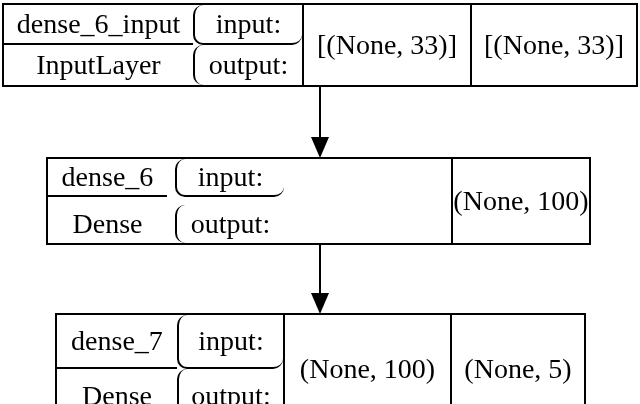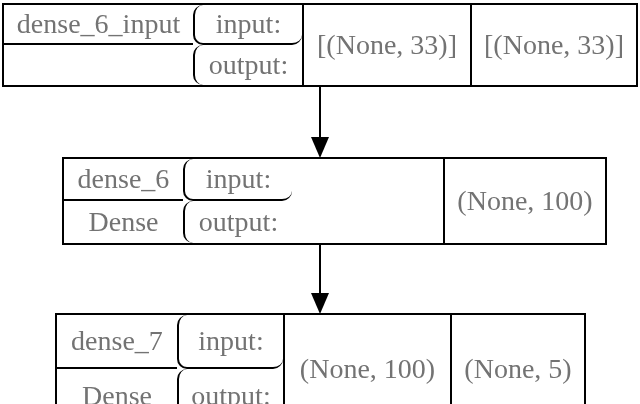--- a/index.html
+++ b/index.html
@@ -7,21 +7,21 @@
   body {
     width: 640px; height: 404px;
     background: #ffffff;
   }
   .canvas {
     position: relative;
     width: 640px; height: 404px;
     background: #ffffff;
     font-family: "Liberation Serif", "DejaVu Serif", serif;
     font-size: 28px;
-    color: #737373;
+    color: #000000;
     overflow: hidden;
   }
   .node {
     position: absolute;
     display: grid;
     grid-template-rows: 1fr 1fr;
     border: 2px solid #000000;
     background: #ffffff;
   }
   .cell {
@@ -53,32 +53,33 @@
     border-top: 21px solid #000000;
   }
 </style>
 </head>
 <body>
 
 <div class="canvas">
 
   <div class="node" style="left:2px; top:3px; width:636px; height:84px; grid-template-columns:189px 109px 168px 1fr;">
     <div class="cell r1 c1">dense_6_input</div>
+    <div class="cell r2 c1">InputLayer</div>
     <div class="cell r1 c2">input:</div>
     <div class="cell r2 c2">output:</div>
     <div class="cell span2 c3">[(None, 33)]</div>
     <div class="cell span2 c4">[(None, 33)]</div>
   </div>
 
   <div>
     <div class="edge-line" style="left:319px; top:87px; height:51px;"></div>
     <div class="edge-head" style="left:311px; top:137px;"></div>
   </div>
 
-  <div class="node" style="left:62px; top:157px; width:545px; height:88px; grid-template-columns:119px 109px 151px 1fr;">
+  <div class="node" style="left:46px; top:157px; width:545px; height:88px; grid-template-columns:119px 109px 151px 1fr;gap:8px;">
     <div class="cell r1 c1">dense_6</div>
     <div class="cell r2 c1">Dense</div>
     <div class="cell r1 c2">input:</div>
     <div class="cell r2 c2">output:</div>
     <div class="cell span2 c4">(None, 100)</div>
   </div>
 
   <div>
     <div class="edge-line" style="left:319px; top:245px; height:49px;"></div>
     <div class="edge-head" style="left:311px; top:293px;"></div>

